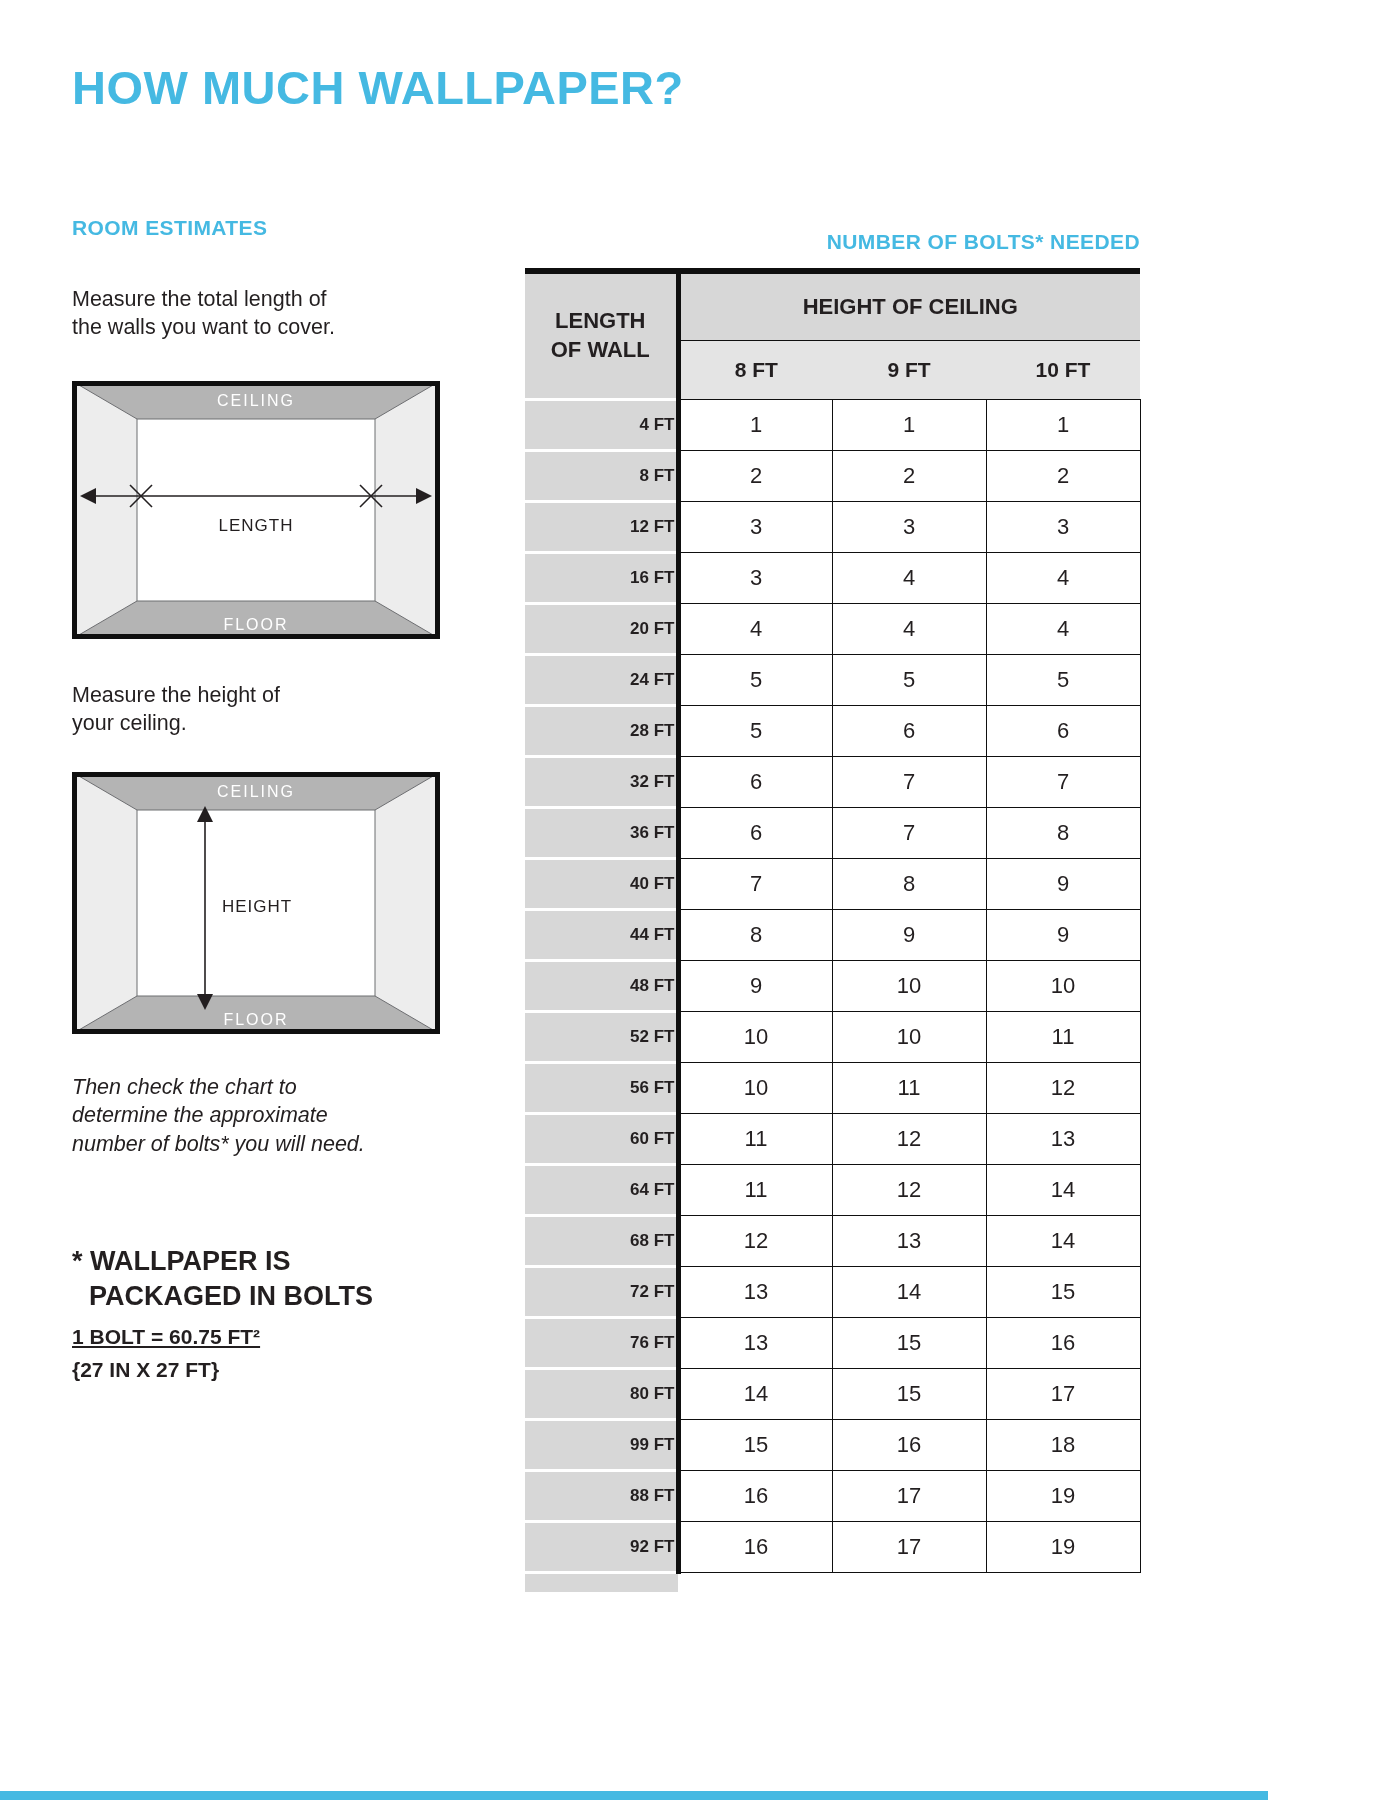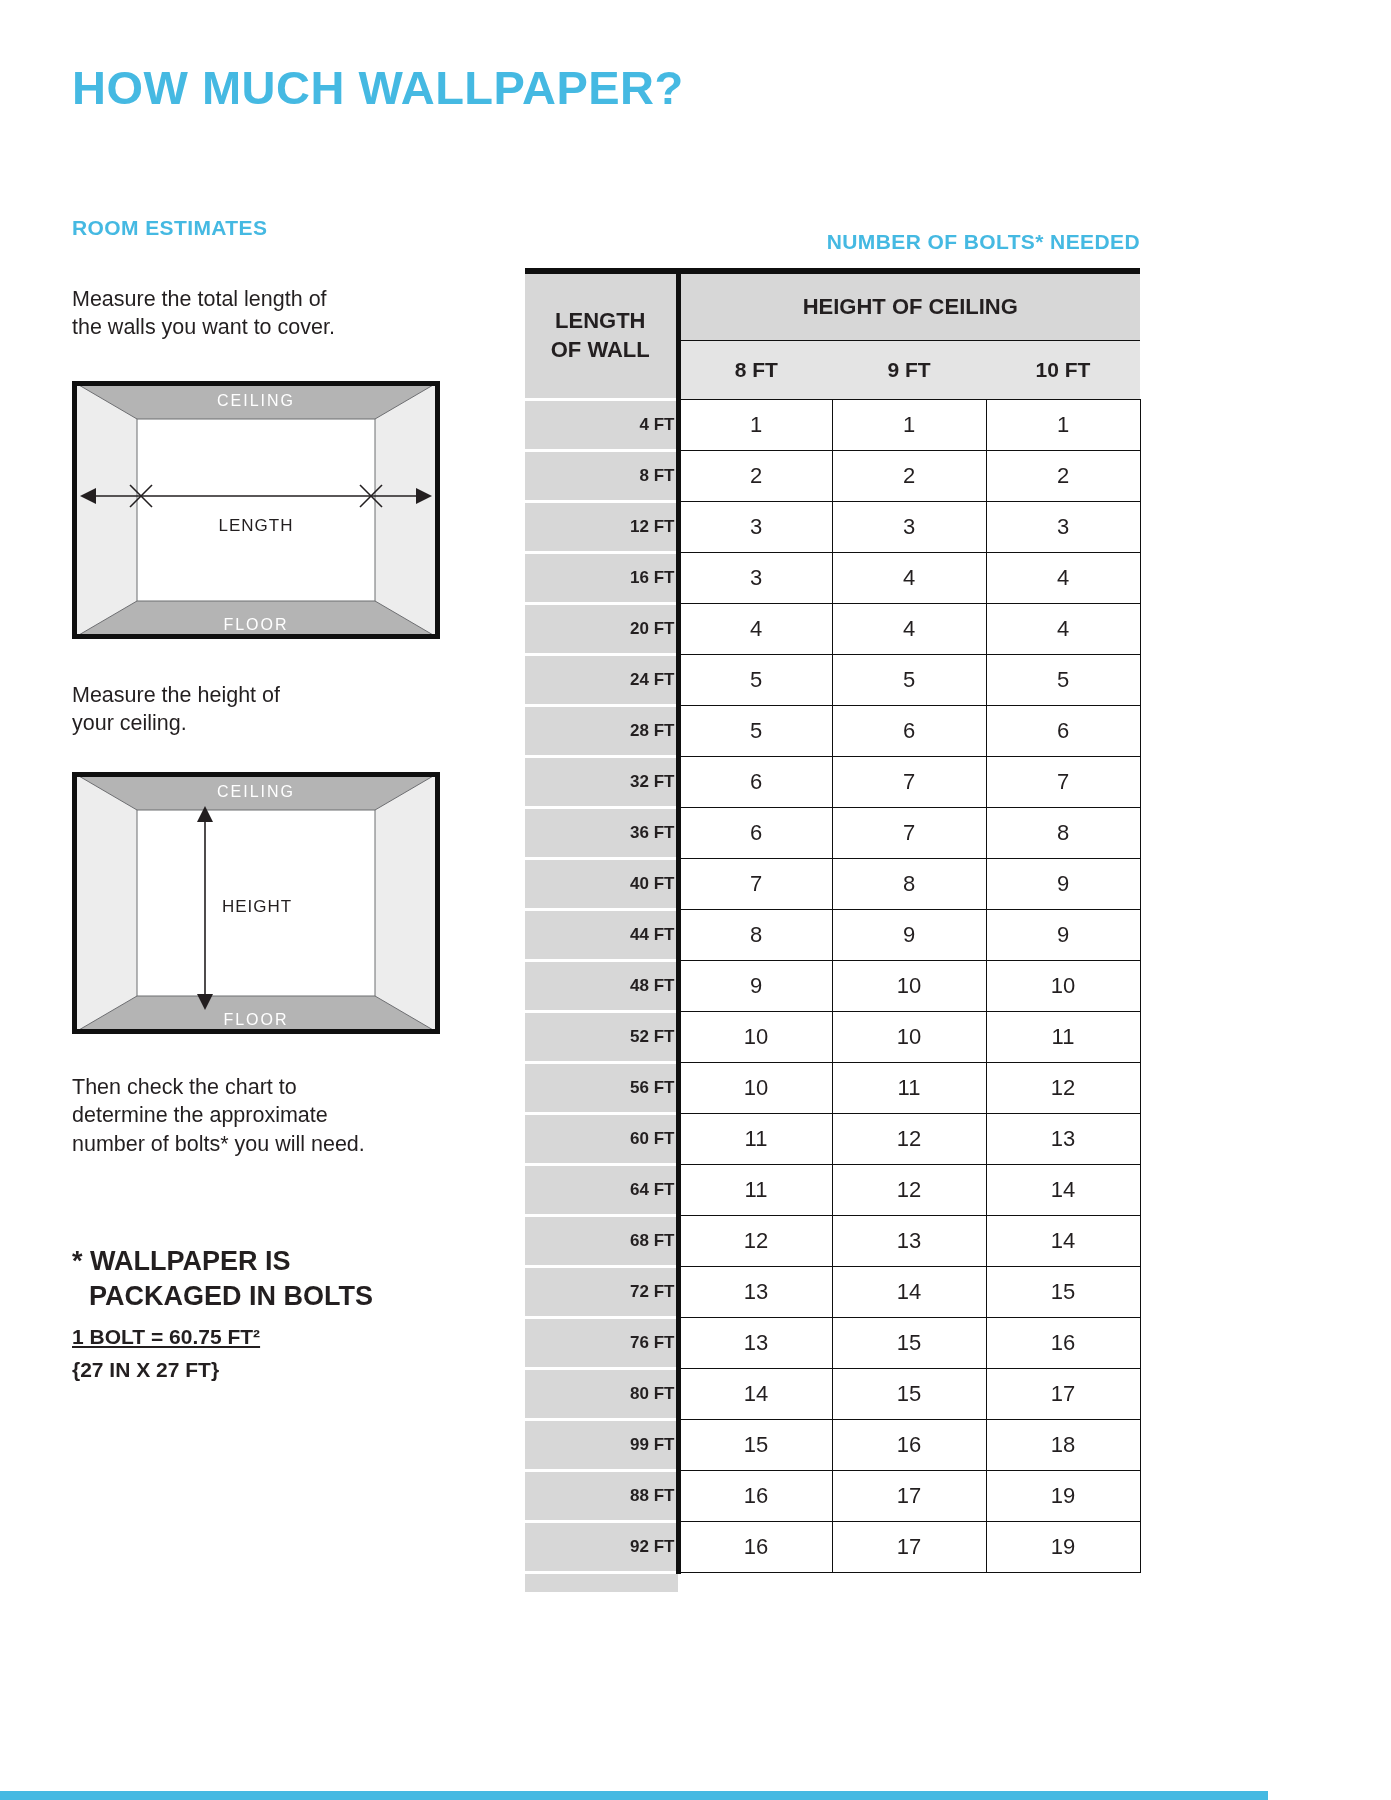--- a/index.html
+++ b/index.html
@@ -35,21 +35,21 @@
   .body-text {
     position: absolute;
     margin: 0;
     font-size: 21.5px;
     line-height: 1.32;
     white-space: pre-line;
     color: #231f20;
   }
   .step1 { left: 72px; top: 285px; }
   .step2 { left: 72px; top: 681px; }
-  .step3 { left: 72px; top: 1073px; }
+  .step3 { left: 72px; top: 1073px; font-style: italic; }
   .diagram { position: absolute; line-height: 0; }
   .diagram-length { left: 72px; top: 381px; }
   .diagram-height { left: 72px; top: 772px; }
 
   
   .wall  { fill: var(--wall-gray, #ededed); }
   .band  { fill: var(--band-gray, #b4b4b4); }
   .inner { fill: #ffffff; stroke: #6d6e71; stroke-width: 1; }
   .edge  { stroke: #6d6e71; stroke-width: 1; }
   .outer { fill: none; stroke: #0f0f0f; stroke-width: 5; }

